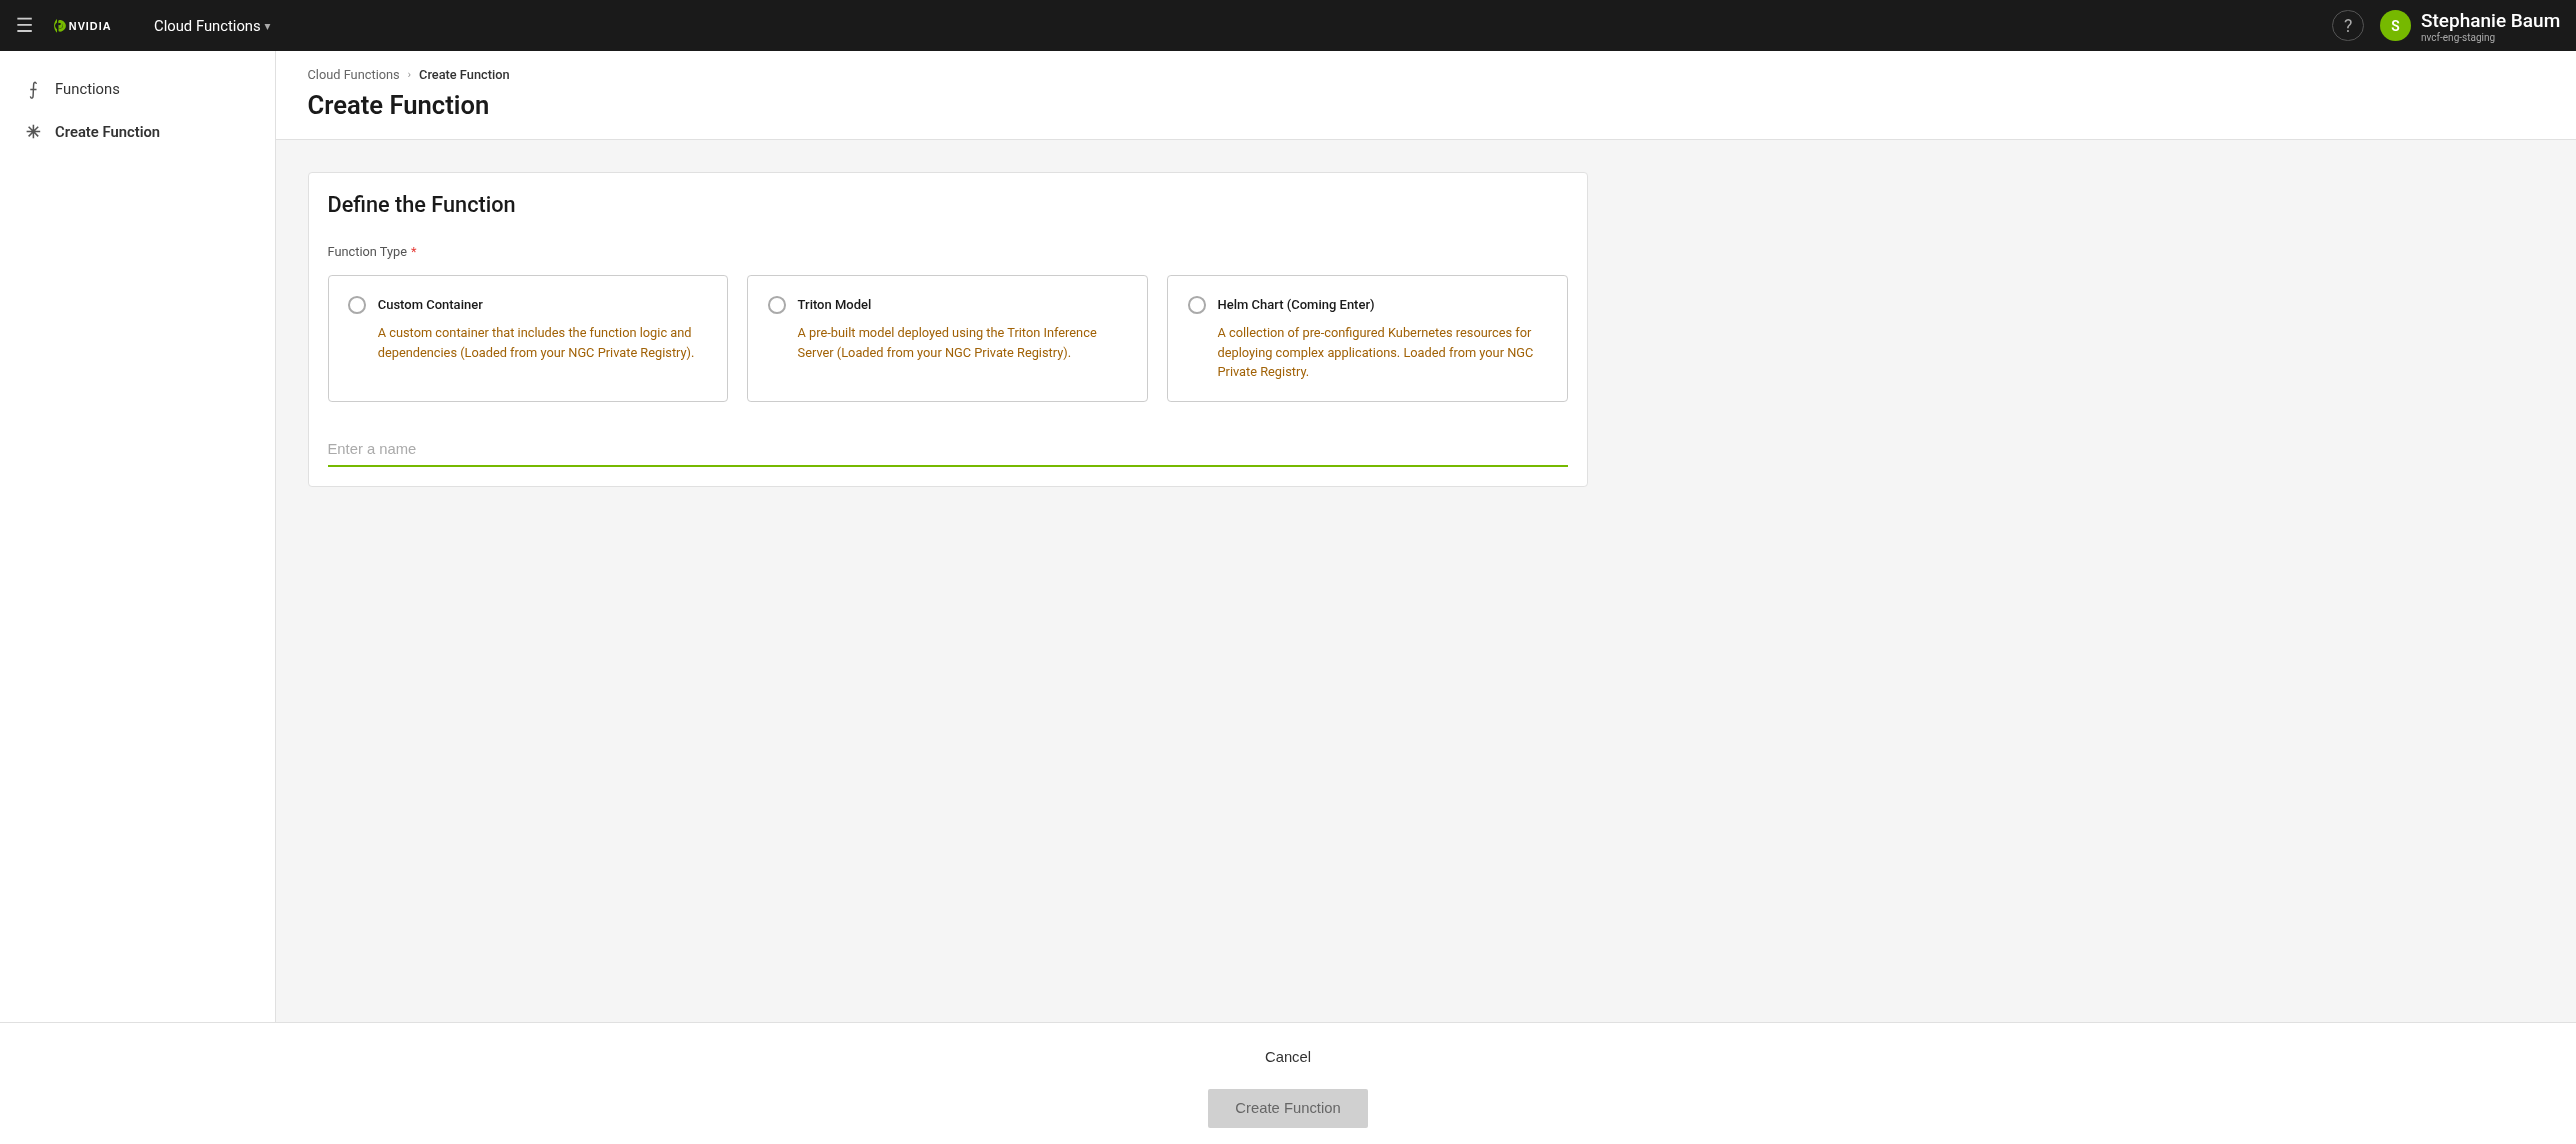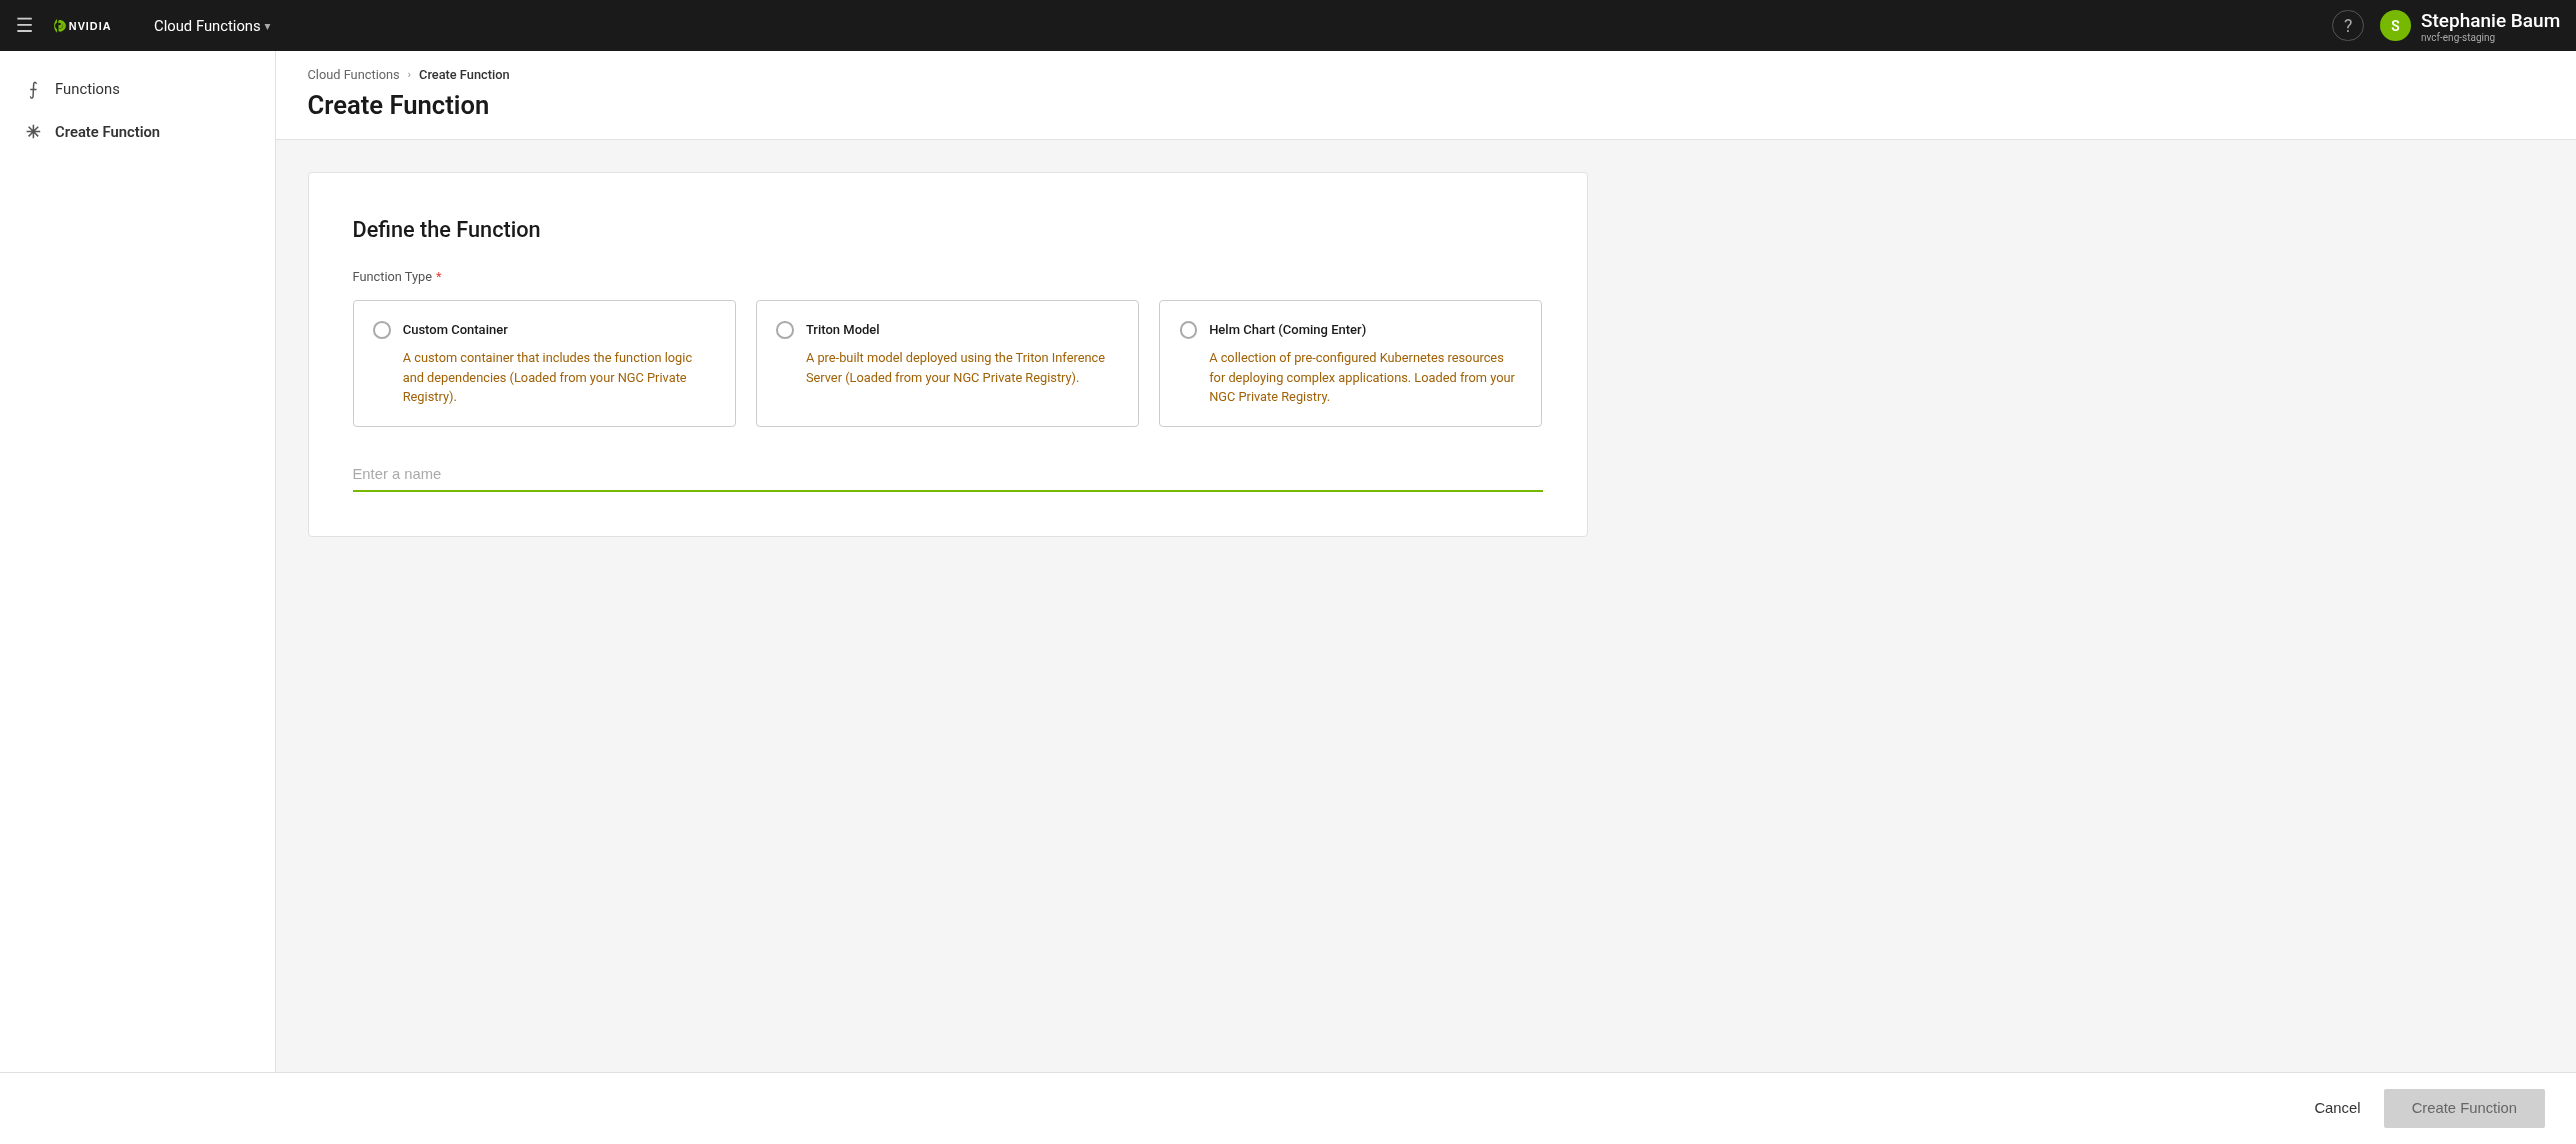--- a/index.html
+++ b/index.html
@@ -164,21 +164,21 @@
     }
 
     
     .form-section {
       padding: 31.5px;
     }
     .form-card {
       background: #fff;
       border: 1px solid #e0e0e0;
       border-radius: 3.9px;
-      padding: 44px;
+      padding: 19px;
       max-width: 1280px;
     }
     .form-card-title {
       font-size: 21.7px;
       font-weight: 500;
       color: #1a1a1a;
       margin-bottom: 27.6px;
     }
 
     
@@ -279,22 +279,23 @@
     }
 
     
     .bottom-bar {
       background: #fff;
       border-top: 1px solid #e0e0e0;
       padding: 15.8px 31.5px;
       display: flex;
       justify-content: flex-end;
       align-items: center;
-      gap: 0;
+      gap: 14px;
       flex-shrink: 0;
+      flex-direction: column;
     }
     .btn-cancel {
       background: transparent;
       border: none;
       color: #333;
       font-size: 14.8px;
       cursor: pointer;
       padding: 9.8px 23.6px;
       font-weight: 500;
     }

